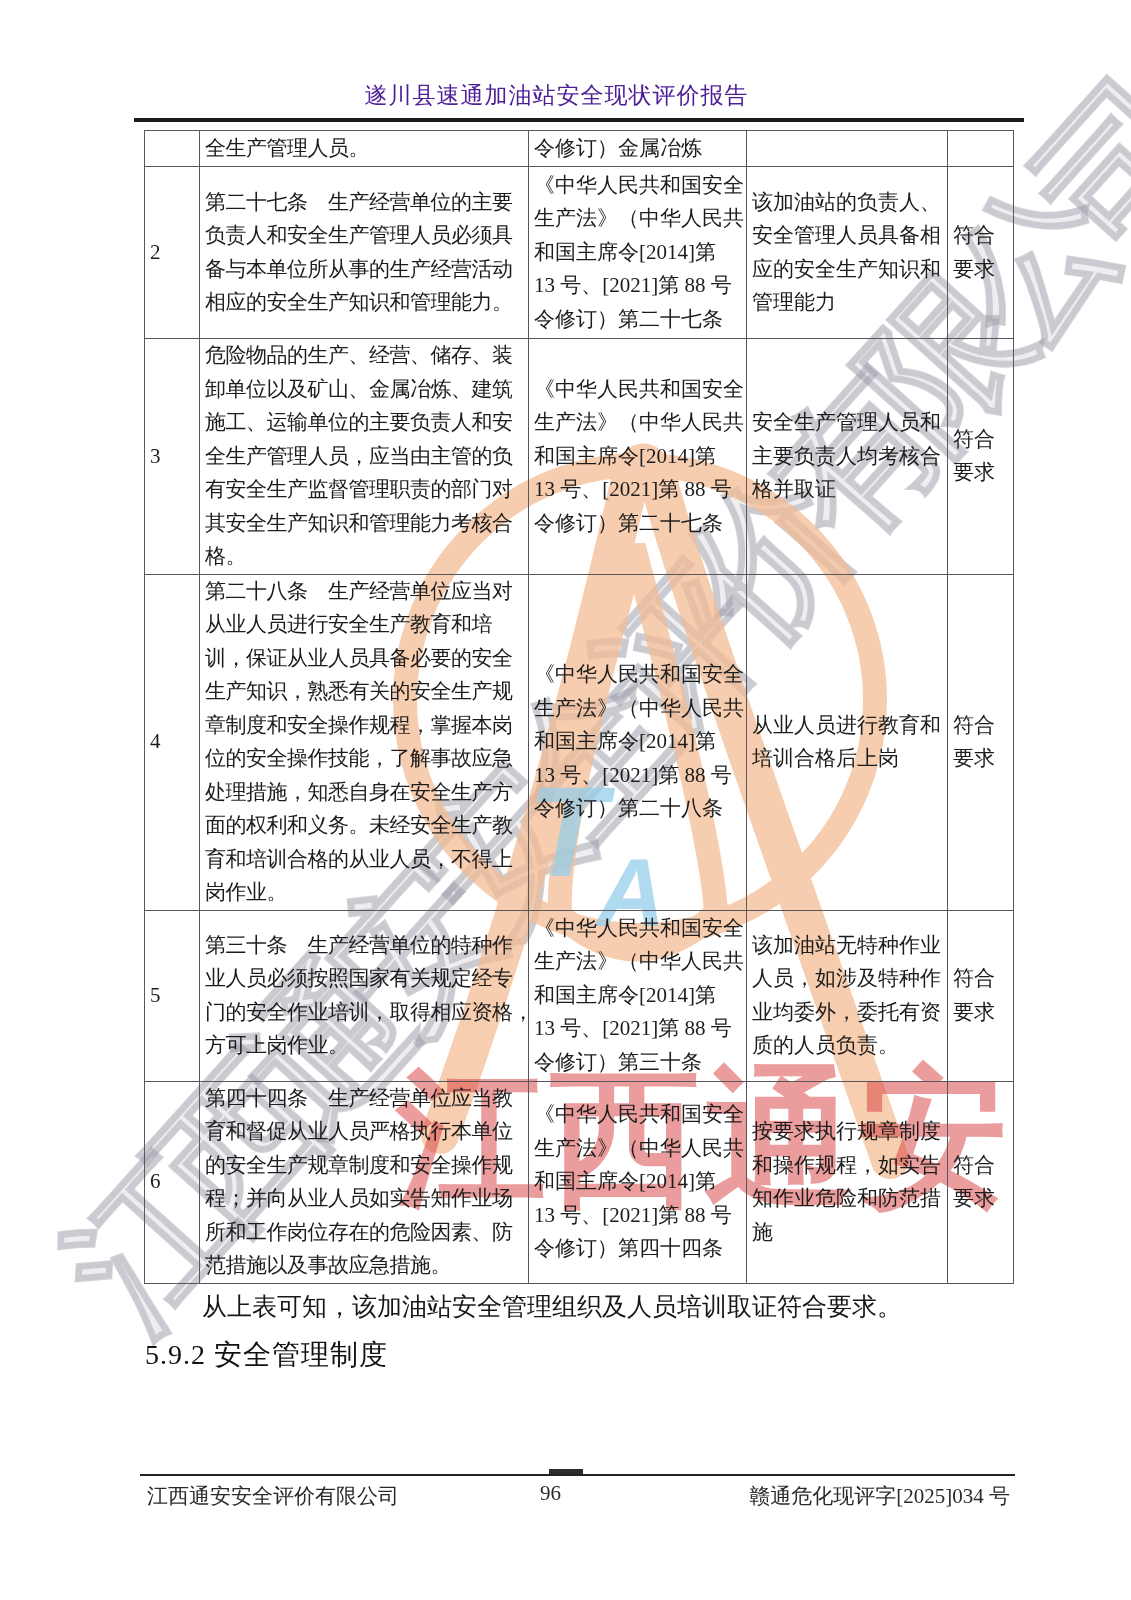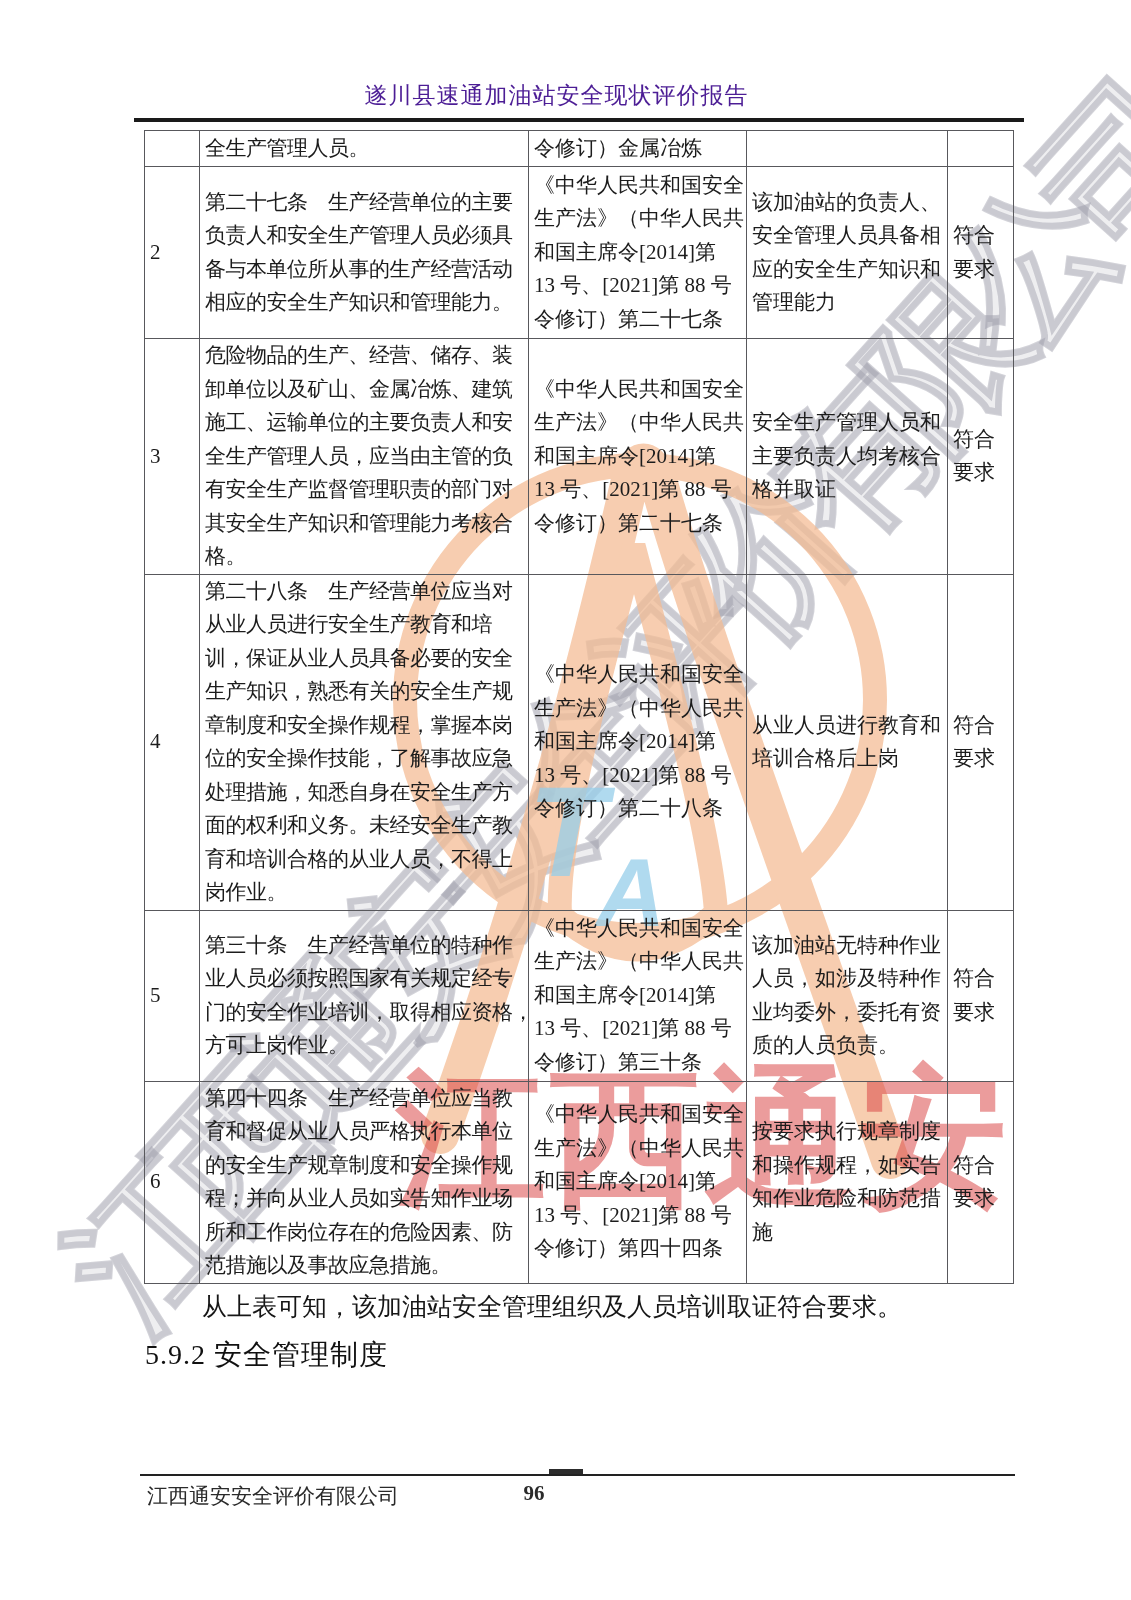--- a/index.html
+++ b/index.html
@@ -64,21 +64,21 @@
     letter-spacing:1px;
   }
   #table-caption{
     left:180px;top:1388px;width:869px;text-align:center;
     font-size:25px;letter-spacing:2px;color:#1b1b1b;
   }
 
   #footer-rule{left:140px;top:1474px;width:875px;height:2px;background:#222;}
   #page-num-bar{left:549px;top:1469px;width:34px;height:5px;background:#2c2c2c;}
   #footer-company{left:147px;top:1482px;font-size:21px;color:#2a2a2a;}
-  #footer-pagenum{left:508px;top:1481px;width:52px;text-align:center;font-size:21px;color:#2a2a2a;font-weight:bold;}
+  #footer-pagenum{left:540px;top:1481px;width:52px;text-align:left;font-size:21px;color:#2a2a2a;}
   #footer-docnum{left:713px;top:1482px;width:297px;text-align:right;font-size:21px;color:#2a2a2a;}
 </style>
 </head>
 <body>
 
 <div id="page">
 
   <div id="wm-diagonal" class="wm">江西通安安全评价有限公司</div>
 
   <svg id="wm-logo" class="wm" viewBox="0 0 1131 1600" xmlns="http://www.w3.org/2000/svg">
@@ -214,14 +214,15 @@
     </tbody>
   </table>
 
   <div id="after-note" class="content">从上表可知，该加油站安全管理组织及人员培训取证符合要求。</div>
   <div id="section-heading" class="content">5.9.2 安全管理制度</div>
 
   <div id="footer-rule" class="content"></div>
   <div id="page-num-bar" class="content"></div>
   <div id="footer-company" class="content">江西通安安全评价有限公司</div>
   <div id="footer-pagenum" class="content">96</div>
+  <div id="footer-docnum" class="content">赣通危化现评字[2025]034 号</div>
 
 </div>
 
 </body></html>

